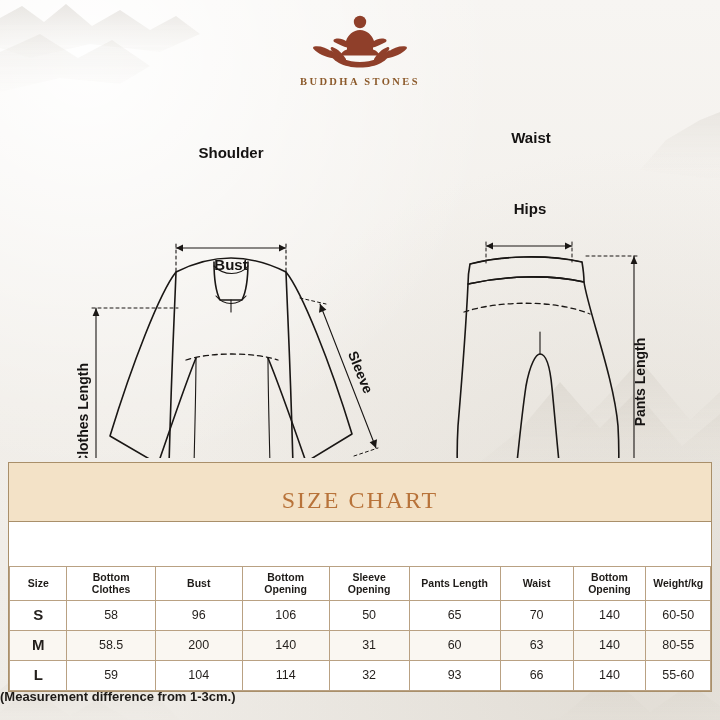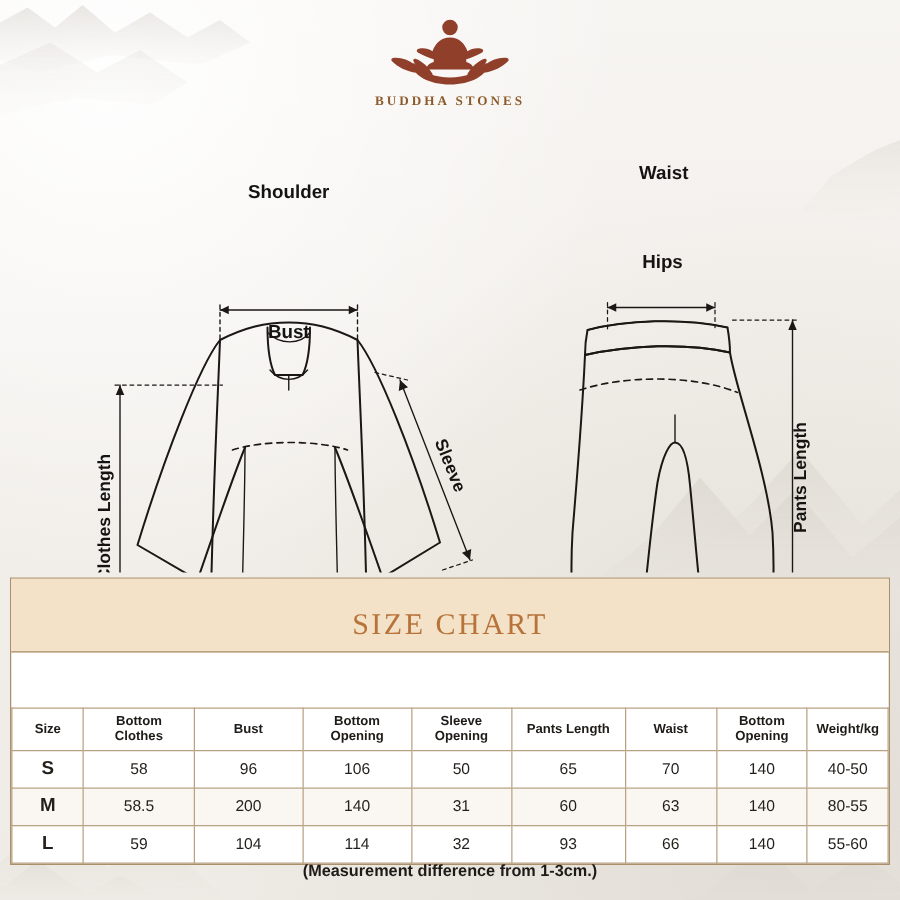--- a/index.html
+++ b/index.html
@@ -73,21 +73,21 @@
     background: #fff;
     color: #1e1b18;
   }
   thead th.small-2 { line-height: 1.12; }
   tbody td:first-child { font-weight: 700; font-size: 15px; }
   tbody tr:nth-child(even) td { background: #faf7f2; }
   tbody td { font-size: 12.5px; }
 
   .footnote {
     position: absolute; left: 0; right: 0; bottom: 16px;
-    text-align: center; font-size: 13px; font-weight: 700; color: #1d1a17;
+    font-size: 13px; font-weight: 700; color: #1d1a17;
   }
 
   
   .lbl { font-family: "Liberation Sans", sans-serif; font-weight: 700; fill: #151312; }
 </style>
 </head>
 <body>
 
 <div class="bg"></div>
 
@@ -255,21 +255,21 @@
     <tbody>
       <tr>
         <td>S</td>
         <td>58</td>
         <td>96</td>
         <td>106</td>
         <td>50</td>
         <td>65</td>
         <td>70</td>
         <td>140</td>
-        <td>40-50</td>
+        <td>60-50</td>
       </tr>
       <tr>
         <td>M</td>
         <td>58.5</td>
         <td>200</td>
         <td>140</td>
         <td>31</td>
         <td>60</td>
         <td>63</td>
         <td>140</td>

